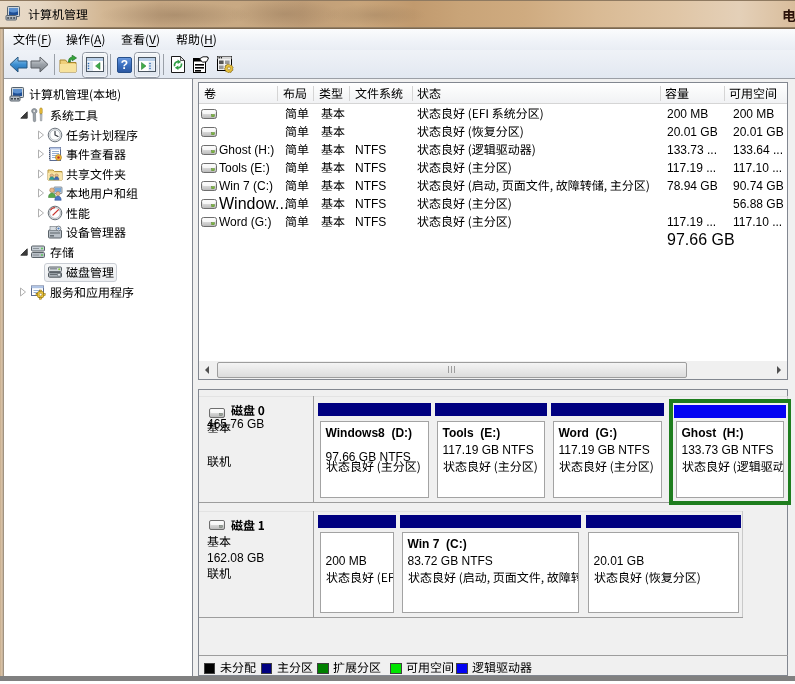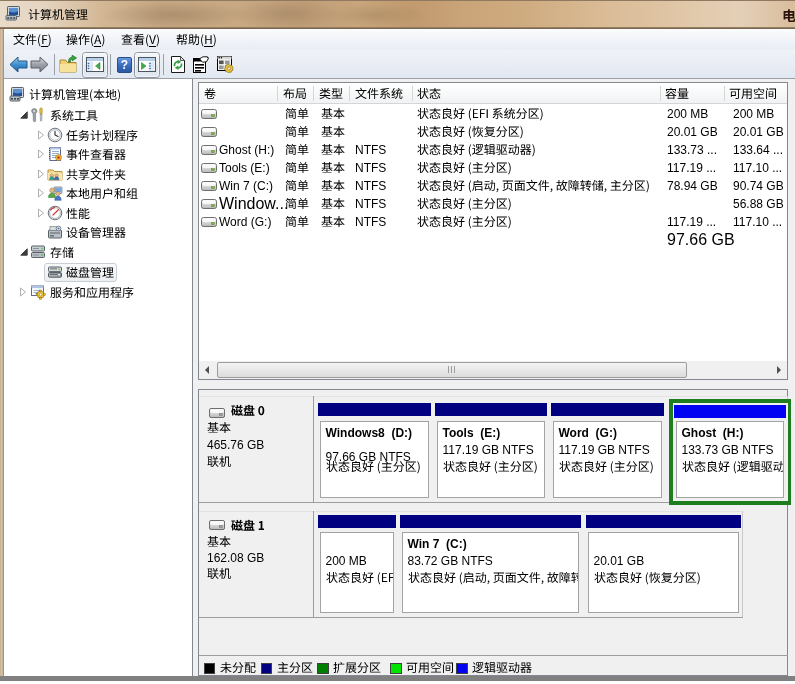--- a/index.html
+++ b/index.html
@@ -334,21 +334,21 @@
   </svg><svg class="abs" style="left:770px;top:361px" width="17" height="18">
     <path d="M7 5 L11 9 L7 13 Z" fill="#505050"></path>
   </svg><div class="abs" style="left:217px;top:361.5px;width:470px;height:16.5px;border:1px solid #9d9d9d;border-radius:2px;background:linear-gradient(#f4f4f4,#e8e8e8 50%,#dcdcdc);"></div><div style="position:absolute;left:448px;top:366px;width:1px;height:7px;background:#9d9d9d;"></div><div style="position:absolute;left:451px;top:366px;width:1px;height:7px;background:#9d9d9d;"></div><div style="position:absolute;left:454px;top:366px;width:1px;height:7px;background:#9d9d9d;"></div><div class="abs" style="left:198px;top:389px;width:590px;height:287px;background:#f0f0f0;border:1px solid #828790;"></div><div style="position:absolute;left:199px;top:396px;width:589px;height:1px;background:#e3e3e3;"></div><div style="position:absolute;left:199px;top:502px;width:589px;height:1px;background:#9d9d9d;"></div><div style="position:absolute;left:787px;top:396px;width:1px;height:106px;background:#c9c9c9;"></div><div style="position:absolute;left:313px;top:396px;width:1px;height:106px;background:#9d9d9d;"></div><svg class="abs" style="left:209px;top:408px" width="16" height="10" viewBox="0 0 16 10">
 <rect x="0.5" y="0.5" width="15" height="9" rx="1.5" fill="url(#gvi)" stroke="#6e6e6e"></rect>
 <rect x="1.5" y="1.3" width="13" height="3.6" rx="1.2" fill="#fbfbfb" opacity=".85"></rect>
 <rect x="10.6" y="5.4" width="2.8" height="2.2" fill="#9ba39b" stroke="#5a645a" stroke-width=".4"></rect>
 </svg><svg class="t" style="left:231px;top:401px;" width="35" height="18">
     <path transform="translate(0,14)" fill="#000" d="M8.1 0.7C8.3 0.5 8.7 0.4 10.6 0.1C10.7 0.4 10.7 0.7 10.7 0.9L11.8 0.7C11.7 -0.1 11.4 -1.3 11 -2.2L10.1 -2C10.6 -3 11.1 -4.1 11.5 -5.1L10.3 -5.6C10.2 -5.1 10 -4.6 9.8 -4.1L9 -4.1C9.5 -4.8 9.9 -5.7 10.1 -6.5L9.3 -6.9H11.6V-8.2H9.8C10.1 -8.7 10.4 -9.3 10.7 -9.8L9.3 -10.2C9.1 -9.6 8.8 -8.8 8.5 -8.2H6.6L7.4 -8.5C7.2 -9 6.8 -9.7 6.4 -10.2L5.3 -9.8C5.6 -9.3 5.9 -8.6 6.1 -8.2H4.3V-6.9H5.4C5.1 -5.8 4.7 -4.8 4.5 -4.5C4.4 -4.2 4.2 -4 4 -3.9C4.2 -3.6 4.4 -3 4.4 -2.8C4.6 -2.9 4.8 -2.9 5.7 -3C5.3 -2.2 4.9 -1.6 4.8 -1.4C4.5 -0.9 4.2 -0.6 4 -0.5V-5.9H2.2C2.4 -6.8 2.6 -7.6 2.7 -8.5H4.1V-9.6H0.4V-8.5H1.5C1.3 -6.6 0.9 -4.8 0.2 -3.6C0.4 -3.3 0.6 -2.5 0.7 -2.2C0.9 -2.4 1 -2.6 1.1 -2.8V0.5H2.2V-0.4H3.9C4.1 -0.1 4.2 0.4 4.3 0.6C4.5 0.5 4.9 0.4 6.7 0.1C6.8 0.4 6.8 0.6 6.8 0.9L7.8 0.7C7.8 0.4 7.7 -0 7.7 -0.5C7.8 -0.1 8 0.4 8 0.7L8.1 0.6ZM2.2 -4.8H2.9V-1.5H2.2ZM8 -2.8C8.2 -2.9 8.4 -2.9 9.3 -3C8.9 -2.2 8.6 -1.6 8.4 -1.4C8.1 -0.9 7.9 -0.6 7.6 -0.5C7.5 -1.1 7.4 -1.7 7.3 -2.2L6.4 -2.1C7 -3 7.5 -4.1 7.9 -5.2L6.8 -5.7C6.6 -5.2 6.4 -4.6 6.2 -4.2L5.5 -4.1C5.9 -4.8 6.3 -5.7 6.6 -6.5L5.8 -6.9H8.9C8.7 -5.8 8.2 -4.8 8.1 -4.5C7.9 -4.2 7.8 -4 7.6 -3.9C7.7 -3.6 7.9 -3 8 -2.8ZM6.3 -2 6.6 -0.9 5.6 -0.8C5.9 -1.2 6.1 -1.5 6.3 -2ZM10.1 -2C10.2 -1.7 10.3 -1.3 10.4 -0.9L9.3 -0.8C9.6 -1.2 9.8 -1.6 10.1 -2ZM12.5 -0.5V0.7H23.5V-0.5H22.3V-3.2H14C14.9 -3.8 15.3 -4.7 15.5 -5.5H17.1L16.5 -4.8C17.2 -4.5 18.1 -4 18.5 -3.7L19.2 -4.5C19.4 -4.2 19.5 -3.7 19.6 -3.4C20.4 -3.4 21 -3.4 21.5 -3.6C21.9 -3.8 22 -4.1 22 -4.7V-5.5H23.5V-6.7H22V-9.3H18.6L18.9 -10L17.3 -10.3C17.3 -10 17.1 -9.6 17 -9.3H14.3V-7.2L14.3 -6.7H12.6V-5.5H14C13.8 -5 13.4 -4.5 12.8 -4.1C13.1 -3.9 13.6 -3.4 13.8 -3.1V-0.5ZM16.7 -7.4C17.1 -7.2 17.6 -7 18 -6.7H15.7L15.7 -7.2V-8.2H17.3ZM20.6 -8.2V-6.7H19L19.3 -7.2C18.9 -7.6 18.1 -8 17.4 -8.2ZM20.6 -5.5V-4.8C20.6 -4.6 20.5 -4.6 20.4 -4.6L19.2 -4.6C18.8 -4.9 18 -5.3 17.4 -5.5ZM15.1 -0.5V-2.1H16.2V-0.5ZM17.5 -0.5V-2.1H18.5V-0.5ZM19.8 -0.5V-2.1H20.9V-0.5ZM30.3 0.2C32.1 0.2 33.3 -1.4 33.3 -4.5C33.3 -7.5 32.1 -9 30.3 -9C28.5 -9 27.3 -7.5 27.3 -4.5C27.3 -1.4 28.5 0.2 30.3 0.2ZM30.3 -1.2C29.5 -1.2 28.9 -2 28.9 -4.5C28.9 -7 29.5 -7.7 30.3 -7.7C31 -7.7 31.6 -7 31.6 -4.5C31.6 -2 31 -1.2 30.3 -1.2Z"></path>
   </svg><svg class="t" style="left:207px;top:418px;" width="26" height="18">
     <path transform="translate(0,14)" fill="#000" d="M8.2 -10.1V-8.9H3.8V-10.1H2.9V-8.9H1.1V-8.2H2.9V-4.3H0.6V-3.5H3.2C2.5 -2.7 1.4 -1.9 0.4 -1.5C0.6 -1.4 0.9 -1.1 1 -0.8C2.2 -1.4 3.4 -2.4 4.2 -3.5H7.9C8.7 -2.5 9.9 -1.5 11 -1C11.1 -1.2 11.4 -1.5 11.6 -1.7C10.6 -2.1 9.6 -2.7 8.9 -3.5H11.5V-4.3H9.1V-8.2H10.9V-8.9H9.1V-10.1ZM3.8 -8.2H8.2V-7.4H3.8ZM5.5 -3.2V-2.1H3.1V-1.4H5.5V-0.1H1.5V0.6H10.6V-0.1H6.4V-1.4H9V-2.1H6.4V-3.2ZM3.8 -6.7H8.2V-5.8H3.8ZM3.8 -5.2H8.2V-4.3H3.8ZM17.5 -10.1V-7.5H12.8V-6.6H16.4C15.5 -4.6 14 -2.7 12.4 -1.7C12.7 -1.5 13 -1.2 13.1 -0.9C14.8 -2.1 16.4 -4.3 17.3 -6.6H17.5V-2.2H14.7V-1.3H17.5V1H18.5V-1.3H21.3V-2.2H18.5V-6.6H18.6C19.5 -4.3 21.1 -2.1 22.9 -1C23 -1.2 23.4 -1.6 23.6 -1.8C21.9 -2.7 20.4 -4.6 19.5 -6.6H23.2V-7.5H18.5V-10.1Z"></path>
-  </svg><div class="lt" style="left:207px;top:437px;font-size:12px;">465.76 GB</div><svg class="t" style="left:207px;top:452px;" width="26" height="18">
+  </svg><div class="lt" style="left:207px;top:416px;font-size:12px;">465.76 GB</div><svg class="t" style="left:207px;top:452px;" width="26" height="18">
     <path transform="translate(0,14)" fill="#000" d="M5.8 -9.5C6.3 -9 6.8 -8.2 7 -7.7L7.8 -8.1C7.6 -8.6 7 -9.3 6.6 -9.9ZM9.7 -9.9C9.4 -9.2 8.9 -8.2 8.4 -7.6H5.4V-6.8H7.6V-5.3L7.6 -4.6H5.1V-3.7H7.5C7.3 -2.4 6.7 -0.8 4.7 0.4C4.9 0.6 5.2 0.9 5.4 1.1C6.9 0 7.7 -1.2 8.1 -2.4C8.7 -0.9 9.7 0.3 11 0.9C11.1 0.7 11.4 0.4 11.6 0.2C10.1 -0.5 9 -1.9 8.5 -3.7H11.5V-4.6H8.5L8.5 -5.3V-6.8H11V-7.6H9.4C9.8 -8.2 10.2 -8.9 10.6 -9.6ZM0.5 -1.6 0.6 -0.8 3.8 -1.3V1H4.5V-1.4L5.5 -1.6L5.5 -2.4L4.5 -2.2V-8.7H5.1V-9.6H0.6V-8.7H1.2V-1.7ZM2 -8.7H3.8V-7H2ZM2 -6.3H3.8V-4.6H2ZM2 -3.8H3.8V-2.1L2 -1.8ZM18 -9.4V-5.5C18 -3.7 17.8 -1.3 16.2 0.4C16.4 0.5 16.7 0.8 16.9 1C18.6 -0.8 18.9 -3.5 18.9 -5.5V-8.5H21.1V-0.8C21.1 0.2 21.2 0.4 21.4 0.6C21.6 0.8 21.8 0.8 22.1 0.8C22.2 0.8 22.5 0.8 22.7 0.8C22.9 0.8 23.1 0.8 23.3 0.7C23.5 0.6 23.6 0.3 23.7 0C23.7 -0.3 23.7 -1.2 23.7 -1.9C23.5 -1.9 23.2 -2.1 23.1 -2.3C23.1 -1.5 23 -0.8 23 -0.5C23 -0.3 23 -0.2 22.9 -0.1C22.8 -0 22.7 0 22.6 0C22.5 0 22.4 0 22.3 0C22.2 0 22.1 -0 22.1 -0.1C22 -0.1 22 -0.3 22 -0.7V-9.4ZM14.6 -10.1V-7.5H12.6V-6.6H14.5C14.1 -5 13.2 -3.1 12.3 -2.1C12.5 -1.9 12.7 -1.5 12.8 -1.3C13.5 -2.1 14.1 -3.5 14.6 -4.9V0.9H15.5V-4.6C16 -4 16.5 -3.2 16.8 -2.8L17.3 -3.6C17.1 -3.9 15.9 -5.1 15.5 -5.6V-6.6H17.3V-7.5H15.5V-10.1Z"></path>
   </svg><div style="position:absolute;left:318px;top:403px;width:113px;height:13px;background:#000080;"></div><div class="abs" style="left:320px;top:421px;width:109px;height:77px;background:#fff;border:1px solid #a3a3a3;overflow:hidden;">
     <div class="lt" style="left:4.5px;top:3.4px;font-weight:bold;">Windows8  (D:)</div>
     <div class="lt" style="left:4.5px;top:27px;">97.66 GB NTFS</div>
     <svg class="t" style="left:4.5px;top:34.5px;" width="96" height="18">
       <path transform="translate(0,14)" fill="#000" d="M8.9 -9.3C9.4 -8.6 10 -7.7 10.3 -7.2L11 -7.6C10.8 -8.2 10.1 -9 9.6 -9.7ZM0.6 -8.1C1.2 -7.4 1.8 -6.4 2.1 -5.8L2.8 -6.3C2.5 -6.9 1.9 -7.8 1.3 -8.5ZM7.1 -10.1V-7.3L7.1 -6.5H4.3V-5.7H7C6.8 -3.7 6.1 -1.4 3.9 0.4C4.2 0.5 4.5 0.8 4.7 0.9C6.5 -0.6 7.3 -2.4 7.7 -4.1C8.3 -1.9 9.4 -0.1 11 0.9C11.2 0.7 11.5 0.4 11.7 0.2C9.8 -0.8 8.7 -3 8.1 -5.7H11.4V-6.5H7.9L8 -7.3V-10.1ZM0.4 -2.3 0.9 -1.6C1.5 -2.1 2.3 -2.8 3 -3.5V0.9H3.9V-10.1H3V-4.6C2 -3.7 1 -2.8 0.4 -2.3ZM16.6 -4.9C17.3 -4.5 18.1 -3.9 18.5 -3.4L19.3 -3.9C18.9 -4.4 18 -5 17.3 -5.4ZM15.2 -2.9V-0.5C15.2 0.4 15.6 0.7 17 0.7C17.3 0.7 19.5 0.7 19.8 0.7C21 0.7 21.2 0.3 21.4 -1.2C21.1 -1.2 20.7 -1.4 20.5 -1.5C20.5 -0.3 20.4 -0.1 19.7 -0.1C19.2 -0.1 17.4 -0.1 17 -0.1C16.3 -0.1 16.1 -0.2 16.1 -0.5V-2.9ZM16.9 -3.2C17.6 -2.5 18.4 -1.7 18.8 -1.1L19.6 -1.6C19.2 -2.1 18.3 -3 17.6 -3.6ZM21 -2.8C21.6 -1.8 22.2 -0.4 22.4 0.4L23.3 0.1C23.1 -0.7 22.4 -2.1 21.8 -3.1ZM13.8 -2.9C13.6 -1.9 13.2 -0.7 12.6 0.1L13.5 0.5C14 -0.3 14.4 -1.6 14.7 -2.6ZM17.6 -10.1C17.5 -9.5 17.5 -9 17.3 -8.4H12.7V-7.5H17.1C16.5 -6 15.3 -4.7 12.5 -4C12.7 -3.8 13 -3.4 13.1 -3.2C16.2 -4.1 17.4 -5.7 18 -7.5C18.9 -5.4 20.5 -3.9 22.9 -3.3C23 -3.5 23.3 -3.9 23.5 -4.1C21.3 -4.6 19.8 -5.8 19 -7.5H23.4V-8.4H18.3C18.4 -9 18.5 -9.5 18.5 -10.1ZM33 -6V-4.6H27V-6ZM33 -6.8H27V-8.1H33ZM26 1C26.3 0.8 26.8 0.7 30.1 -0.1C30 -0.3 30 -0.7 30 -1L27 -0.3V-3.8H28.9C30 -1.4 32.1 0.2 34.9 0.9C35 0.6 35.2 0.3 35.4 0C34.2 -0.2 33.1 -0.7 32.1 -1.3C33 -1.8 34 -2.4 34.8 -3L34 -3.6C33.4 -3.1 32.3 -2.3 31.4 -1.8C30.8 -2.4 30.3 -3 29.9 -3.8H33.9V-8.9H30.7C30.6 -9.3 30.4 -9.8 30.2 -10.2L29.3 -10C29.5 -9.7 29.6 -9.3 29.7 -8.9H26.1V-0.8C26.1 -0.2 25.8 0.1 25.5 0.3C25.7 0.5 26 0.8 26 1ZM36.8 -3.5C37.4 -3.1 38.1 -2.6 38.7 -2.1C38.1 -1 37.3 -0.2 36.3 0.2C36.5 0.4 36.8 0.7 36.9 0.9C37.9 0.4 38.7 -0.4 39.4 -1.5C39.9 -1 40.3 -0.5 40.6 -0.1L41.2 -0.9C40.9 -1.3 40.4 -1.8 39.9 -2.3C40.5 -3.6 40.9 -5.3 41.1 -7.5L40.6 -7.7L40.4 -7.6H38.7C38.8 -8.4 39 -9.3 39.1 -10L38.2 -10.1C38.1 -9.3 37.9 -8.5 37.8 -7.6H36.5V-6.8H37.6C37.4 -5.5 37.1 -4.4 36.8 -3.5ZM40.2 -6.8C40 -5.2 39.6 -3.9 39.1 -2.9C38.7 -3.2 38.2 -3.5 37.8 -3.9C38 -4.7 38.3 -5.7 38.5 -6.8ZM43.9 -6.4V-5H41.1V-4.1H43.9V-0.1C43.9 0 43.9 0.1 43.7 0.1C43.5 0.1 42.8 0.1 42.1 0.1C42.2 0.3 42.4 0.7 42.4 1C43.4 1 44 0.9 44.3 0.8C44.7 0.7 44.9 0.4 44.9 -0.1V-4.1H47.5V-5H44.9V-6.2C45.7 -6.9 46.6 -7.9 47.2 -8.8L46.5 -9.3L46.3 -9.2H41.7V-8.4H45.7C45.2 -7.7 44.6 -6.9 43.9 -6.4ZM53.6 2.4 54.2 2.1C53.2 0.3 52.7 -1.7 52.7 -3.7C52.7 -5.8 53.2 -7.8 54.2 -9.5L53.6 -9.8C52.5 -8 51.8 -6.1 51.8 -3.7C51.8 -1.4 52.5 0.6 53.6 2.4ZM59.2 -9.5C60 -9 60.8 -8.2 61.3 -7.7H56V-6.8H60.3V-4.2H56.5V-3.3H60.3V-0.3H55.4V0.6H66.1V-0.3H61.2V-3.3H65V-4.2H61.2V-6.8H65.5V-7.7H61.6L62.2 -8.1C61.7 -8.7 60.7 -9.5 60 -10ZM74.8 -9.9 74 -9.5C74.8 -7.8 76.3 -5.8 77.5 -4.7C77.7 -5 78 -5.3 78.3 -5.5C77 -6.4 75.6 -8.2 74.8 -9.9ZM70.6 -9.8C69.9 -8 68.7 -6.3 67.3 -5.3C67.5 -5.1 67.9 -4.8 68 -4.6C68.4 -4.9 68.7 -5.2 69 -5.5V-4.7H71.3C71 -2.6 70.4 -0.7 67.5 0.2C67.7 0.4 68 0.8 68.1 1C71.1 -0.1 71.9 -2.3 72.3 -4.7H75.5C75.4 -1.7 75.2 -0.5 74.9 -0.2C74.8 -0 74.6 -0 74.4 -0C74.1 -0 73.4 -0 72.6 -0.1C72.8 0.2 72.9 0.5 72.9 0.8C73.6 0.9 74.4 0.9 74.8 0.8C75.2 0.8 75.5 0.7 75.7 0.4C76.1 -0.1 76.3 -1.4 76.5 -5.1C76.5 -5.2 76.5 -5.5 76.5 -5.5H69C70.1 -6.6 71 -8 71.6 -9.6ZM89.9 -9.4H79.9V0.6H90.2V-0.3H80.8V-8.6H89.9ZM81.9 -7C82.8 -6.3 83.8 -5.3 84.8 -4.4C83.8 -3.4 82.6 -2.5 81.5 -1.8C81.7 -1.6 82 -1.3 82.2 -1.1C83.3 -1.8 84.4 -2.8 85.4 -3.8C86.5 -2.8 87.4 -1.9 88 -1.1L88.7 -1.8C88.1 -2.5 87.1 -3.5 86.1 -4.5C86.9 -5.5 87.7 -6.5 88.4 -7.6L87.5 -8C86.9 -7 86.2 -6 85.4 -5.1C84.4 -6 83.4 -6.8 82.5 -7.5ZM91.9 2.4C93 0.6 93.7 -1.4 93.7 -3.7C93.7 -6.1 93 -8 91.9 -9.8L91.2 -9.5C92.3 -7.8 92.8 -5.8 92.8 -3.7C92.8 -1.7 92.3 0.3 91.2 2.1Z"></path>
     </svg>
   </div><div style="position:absolute;left:435px;top:403px;width:112px;height:13px;background:#000080;"></div><div class="abs" style="left:437px;top:421px;width:108px;height:77px;background:#fff;border:1px solid #a3a3a3;overflow:hidden;">
     <div class="lt" style="left:4.5px;top:3.4px;font-weight:bold;">Tools  (E:)</div>
     <div class="lt" style="left:4.5px;top:19.9px;">117.19 GB NTFS</div>

